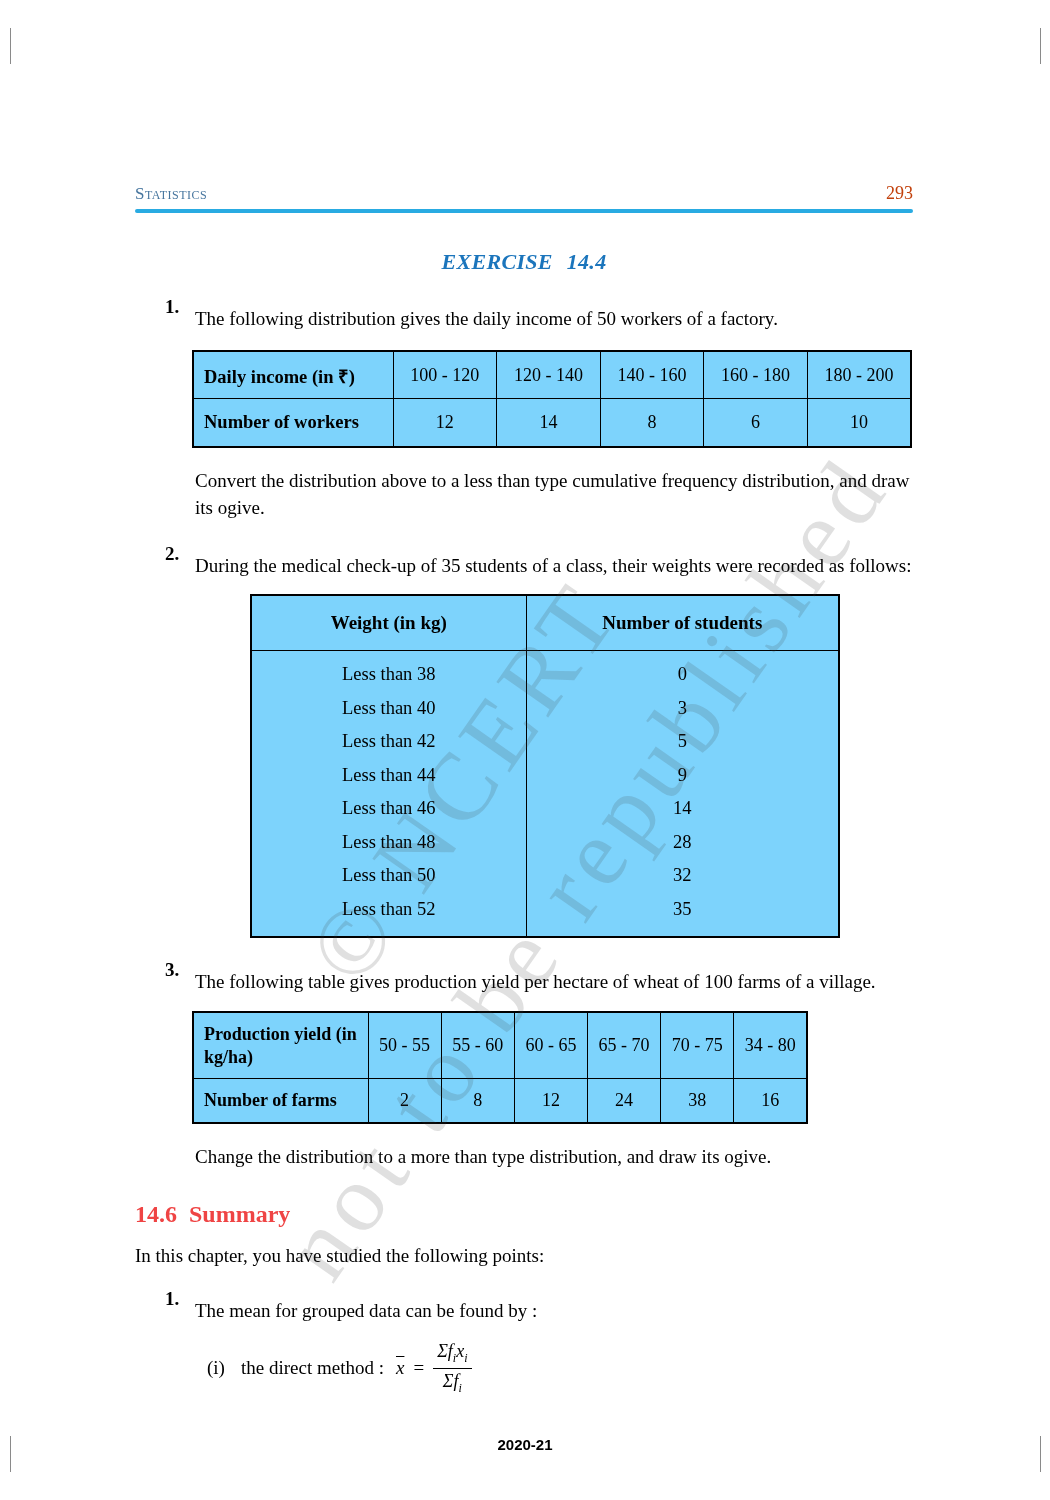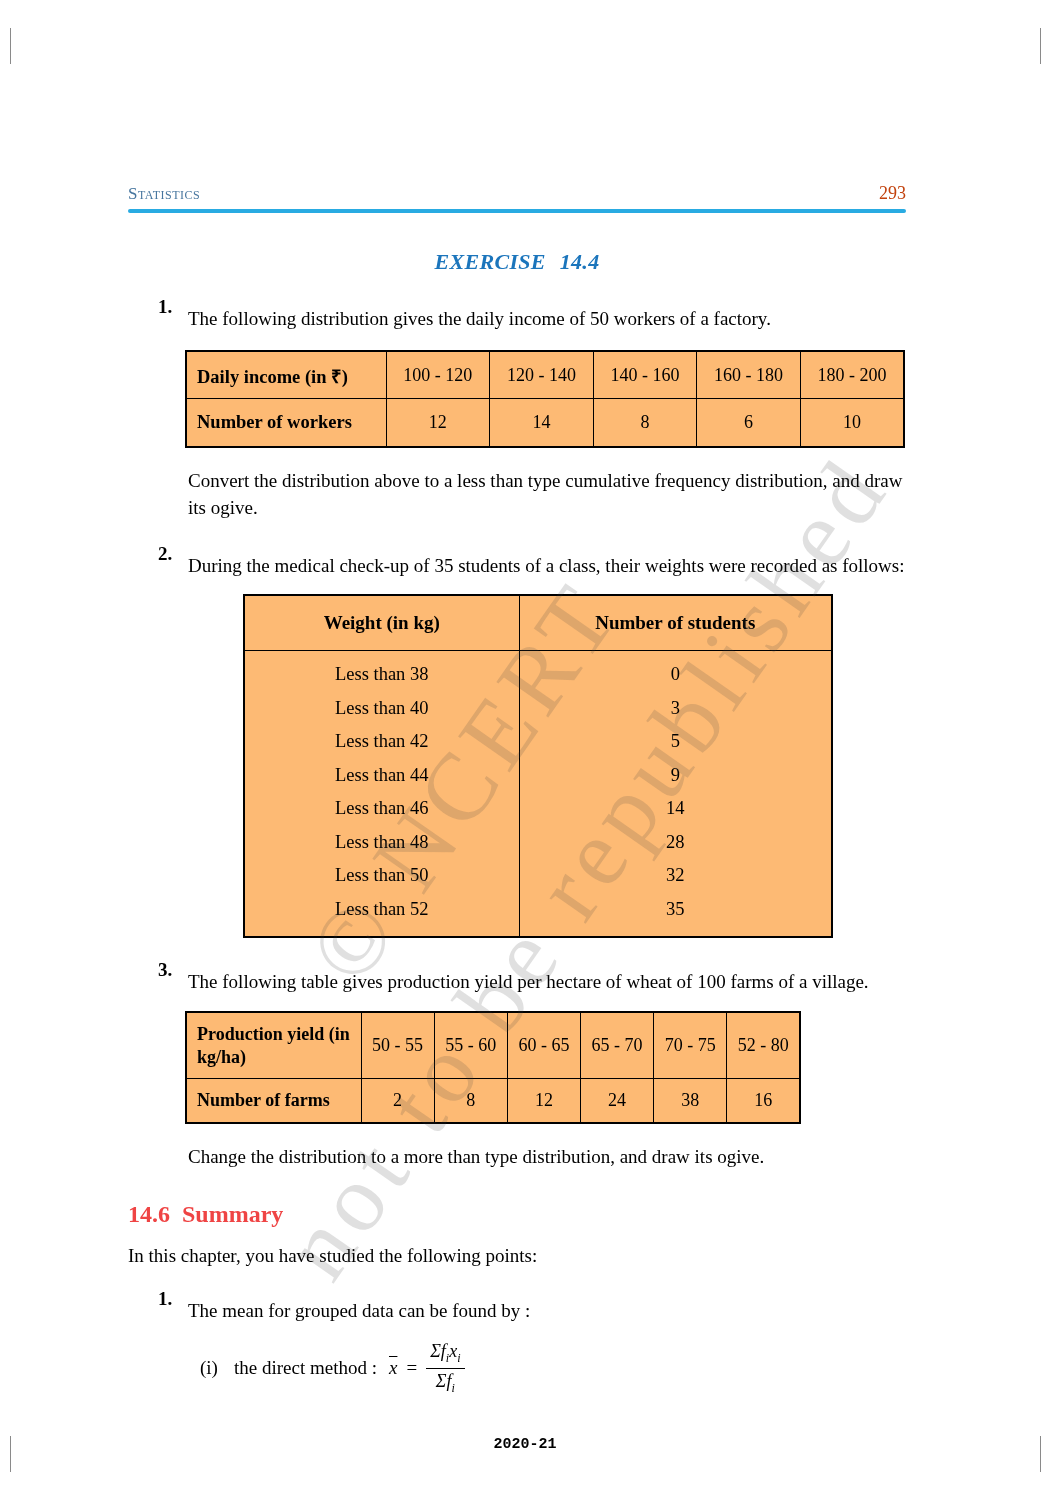--- a/index.html
+++ b/index.html
@@ -24,36 +24,36 @@
   .watermark {
     position:absolute; left:50%; top:55%;
     transform: translate(-50%,-50%) rotate(-55deg);
     text-align:center; z-index:3; pointer-events:none;
     color: rgba(60,60,60,0.16);
     font-size: 96px; letter-spacing: 8px; white-space: nowrap;
     line-height: 1.55;
     font-family: "Liberation Serif", serif;
   }
 
-  .content { position:absolute; left:128px; top:183px; width:778px; z-index:1; }
+  .content { position:absolute; left:135px; top:183px; width:778px; z-index:1; }
 
   .page-header { display:flex; justify-content:space-between; align-items:baseline; }
   .header-left  { font-variant: small-caps; font-size:17px; letter-spacing:0.5px; color:#46759e; }
   .header-right { font-size:18px; color:#c2410c;margin-left:16px; }
   .rule { height:4px; background:#29abe2; margin-top:5px; border-radius:2px; }
 
   .ex-title { text-align:center; margin-top:36px; font-weight:bold; font-size:22px; color:#1b75bc; letter-spacing:0.3px;font-style:italic; }
   .ex-title .gap { display:inline-block; width:14px; }
 
   .q { display:flex; margin-top:19px; font-size:19px; line-height:1.42; }
   .qnum { width:60px; padding-left:30px; font-weight:bold; flex:none; }
   .qtext { flex:1;margin-top:12px; }
   .qafter { margin-left:60px; margin-top:20px; font-size:19px; line-height:1.42; }
 
-  table { border-collapse:collapse; background:#fdba74; table-layout:fixed;padding-left:16px; }
+  table { border-collapse:collapse; background:#7dd3fc; table-layout:fixed;padding-left:16px; }
   table, td, th { border:1.6px solid #000; }
   table { border-width:2.4px; }
   td { font-size:18px; text-align:center; padding:4px 6px; }
   td.lbl { text-align:left; font-weight:bold; padding-left:10px; font-size:18.5px; }
 
   .t1wrap { margin:17px 0 0 57px; }
   .t1 { width:720px; }
   .t1 td { height:48px; }
   .t1 col.c0 { width:200px; }
 
@@ -78,21 +78,21 @@
   .formula-line { display:flex; align-items:center; margin:16px 0 0 72px; font-size:19px; }
   .item-i { width:34px; }
   .xbar { font-style:italic; text-decoration:overline; margin:0 9px 0 12px; }
   .eq { margin-right:9px; }
   .frac { display:inline-flex; flex-direction:column; text-align:center; font-style:italic; font-size:18px; }
   .frac .num { border-bottom:1.4px solid #000; padding:0 4px 2px 4px; }
   .frac .den { padding-top:2px; }
   .frac sub { font-size:12px; font-style:italic; }
 
   .footer { position:absolute; left:0; right:0; top:1436px; text-align:center;
-            font-family:Liberation Mono, monospace; font-weight:bold; font-size:15px; z-index:1; }
+            font-family:Liberation Sans, sans-serif; font-weight:bold; font-size:15px; z-index:1; }
 </style>
 </head>
 <body>
 
 <div class="page">
 
   <div class="mark tl"></div>
   <div class="mark tr"></div>
   <div class="mark bl"></div>
   <div class="mark br"></div>
@@ -212,21 +212,21 @@
             <col>
           </colgroup>
         <tbody>
             <tr>
           <td class="lbl head">Production yield (in kg/ha)</td>
           <td class="head">50 - 55</td>
           <td class="head">55 - 60</td>
           <td class="head">60 - 65</td>
           <td class="head">65 - 70</td>
           <td class="head">70 - 75</td>
-          <td class="head">52 - 80</td>
+          <td class="head">34 - 80</td>
         </tr>
         <tr>
           <td class="lbl">Number of farms</td>
           <td>2</td>
           <td>8</td>
           <td>12</td>
           <td>24</td>
           <td>38</td>
           <td>16</td>
         </tr>

